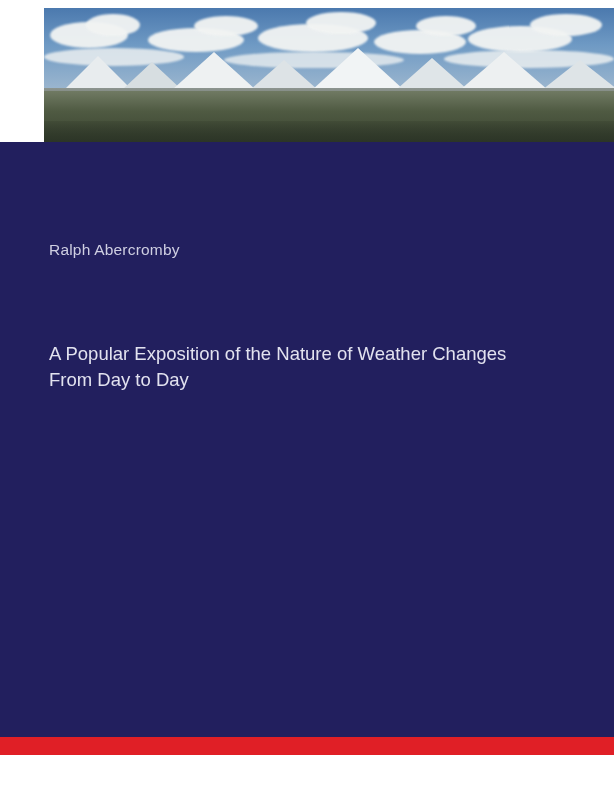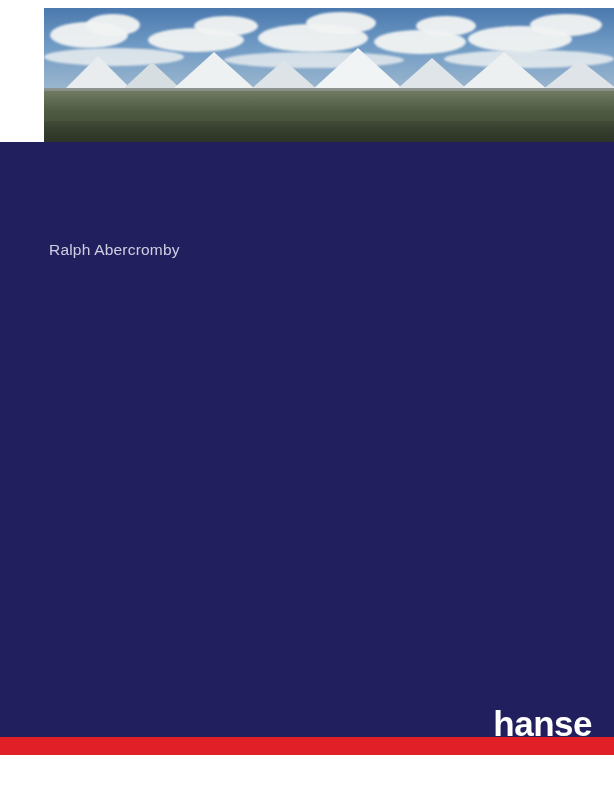--- a/index.html
+++ b/index.html
@@ -200,22 +200,19 @@
     <div class="ridge" style="top:80px; height:14px; background:linear-gradient(to bottom,#8d9590,#6b7468);"></div>
 
     <div class="valley"></div>
     <div class="valley-dark"></div>
   </div>
 
   <div class="top-white-left"></div>
   <div class="top-white-bar"></div>
 
   <div class="author">Ralph Abercromby</div>
+  <div class="subtitle">A Popular Exposition of the Nature of Weather Changes From Day to Day</div>
 
   <div class="red-bar"></div>
   <div class="bottom-white"></div>
 
-  <div class="logo">
-    <div class="logo-text">hanse</div>
-    <div class="logo-swoosh"></div>
-  </div>
 
 </div>
 
 </body></html>

